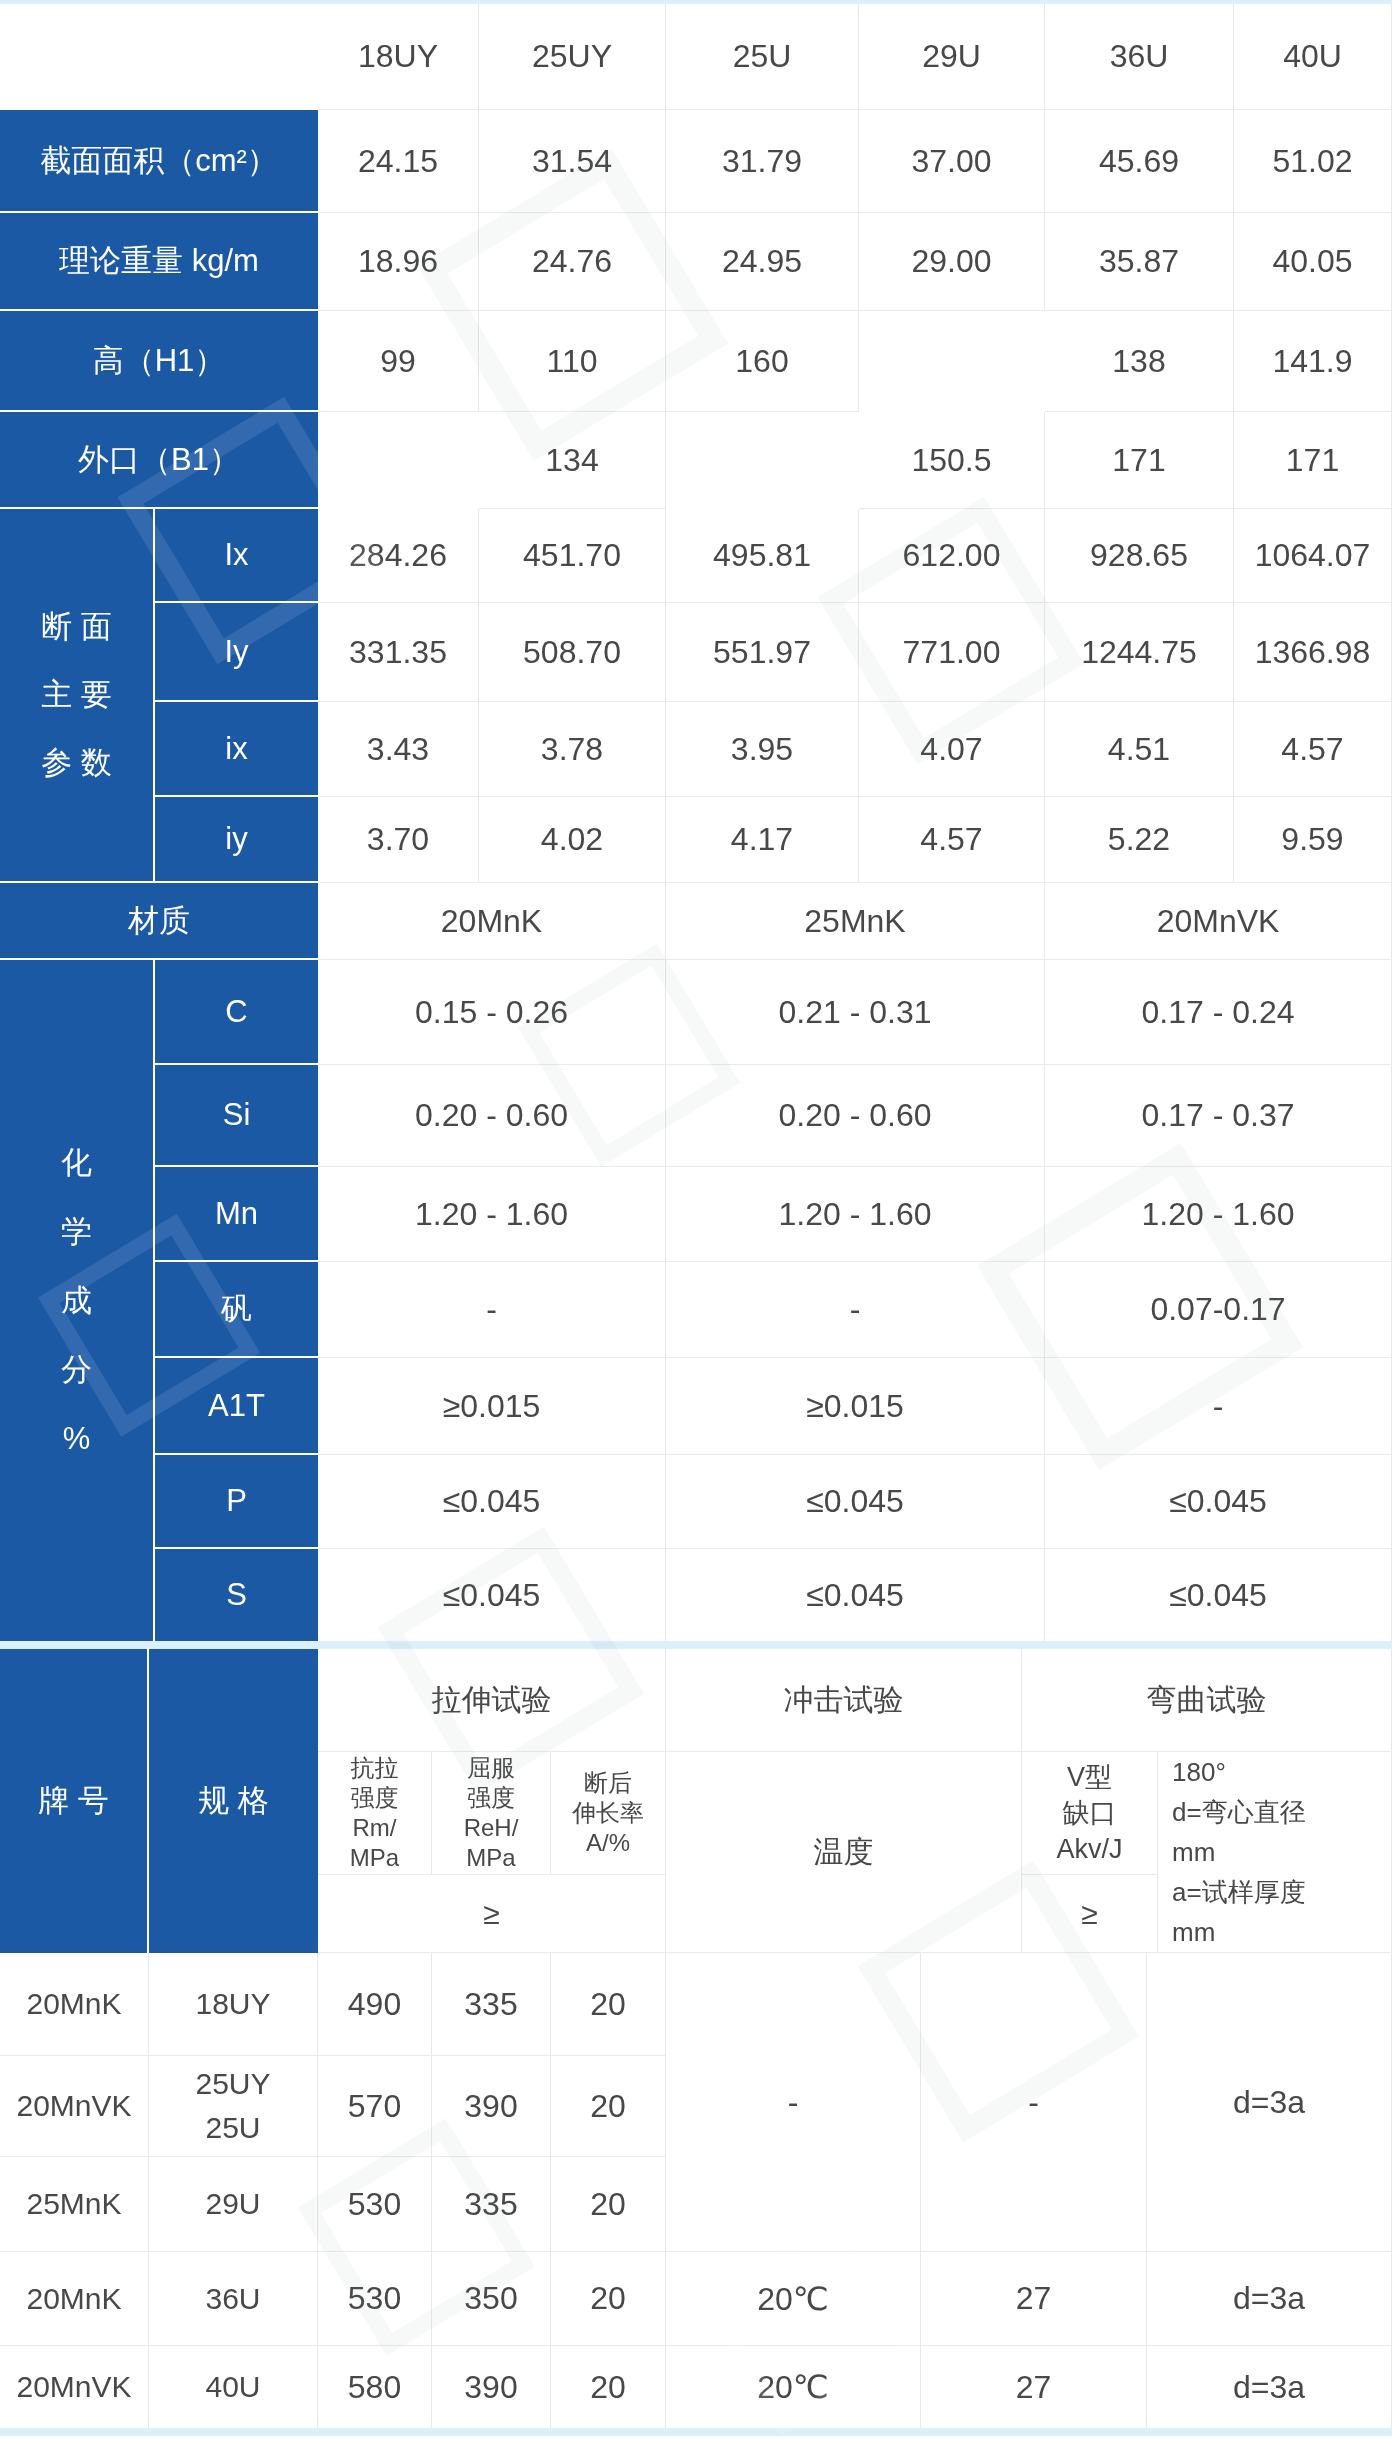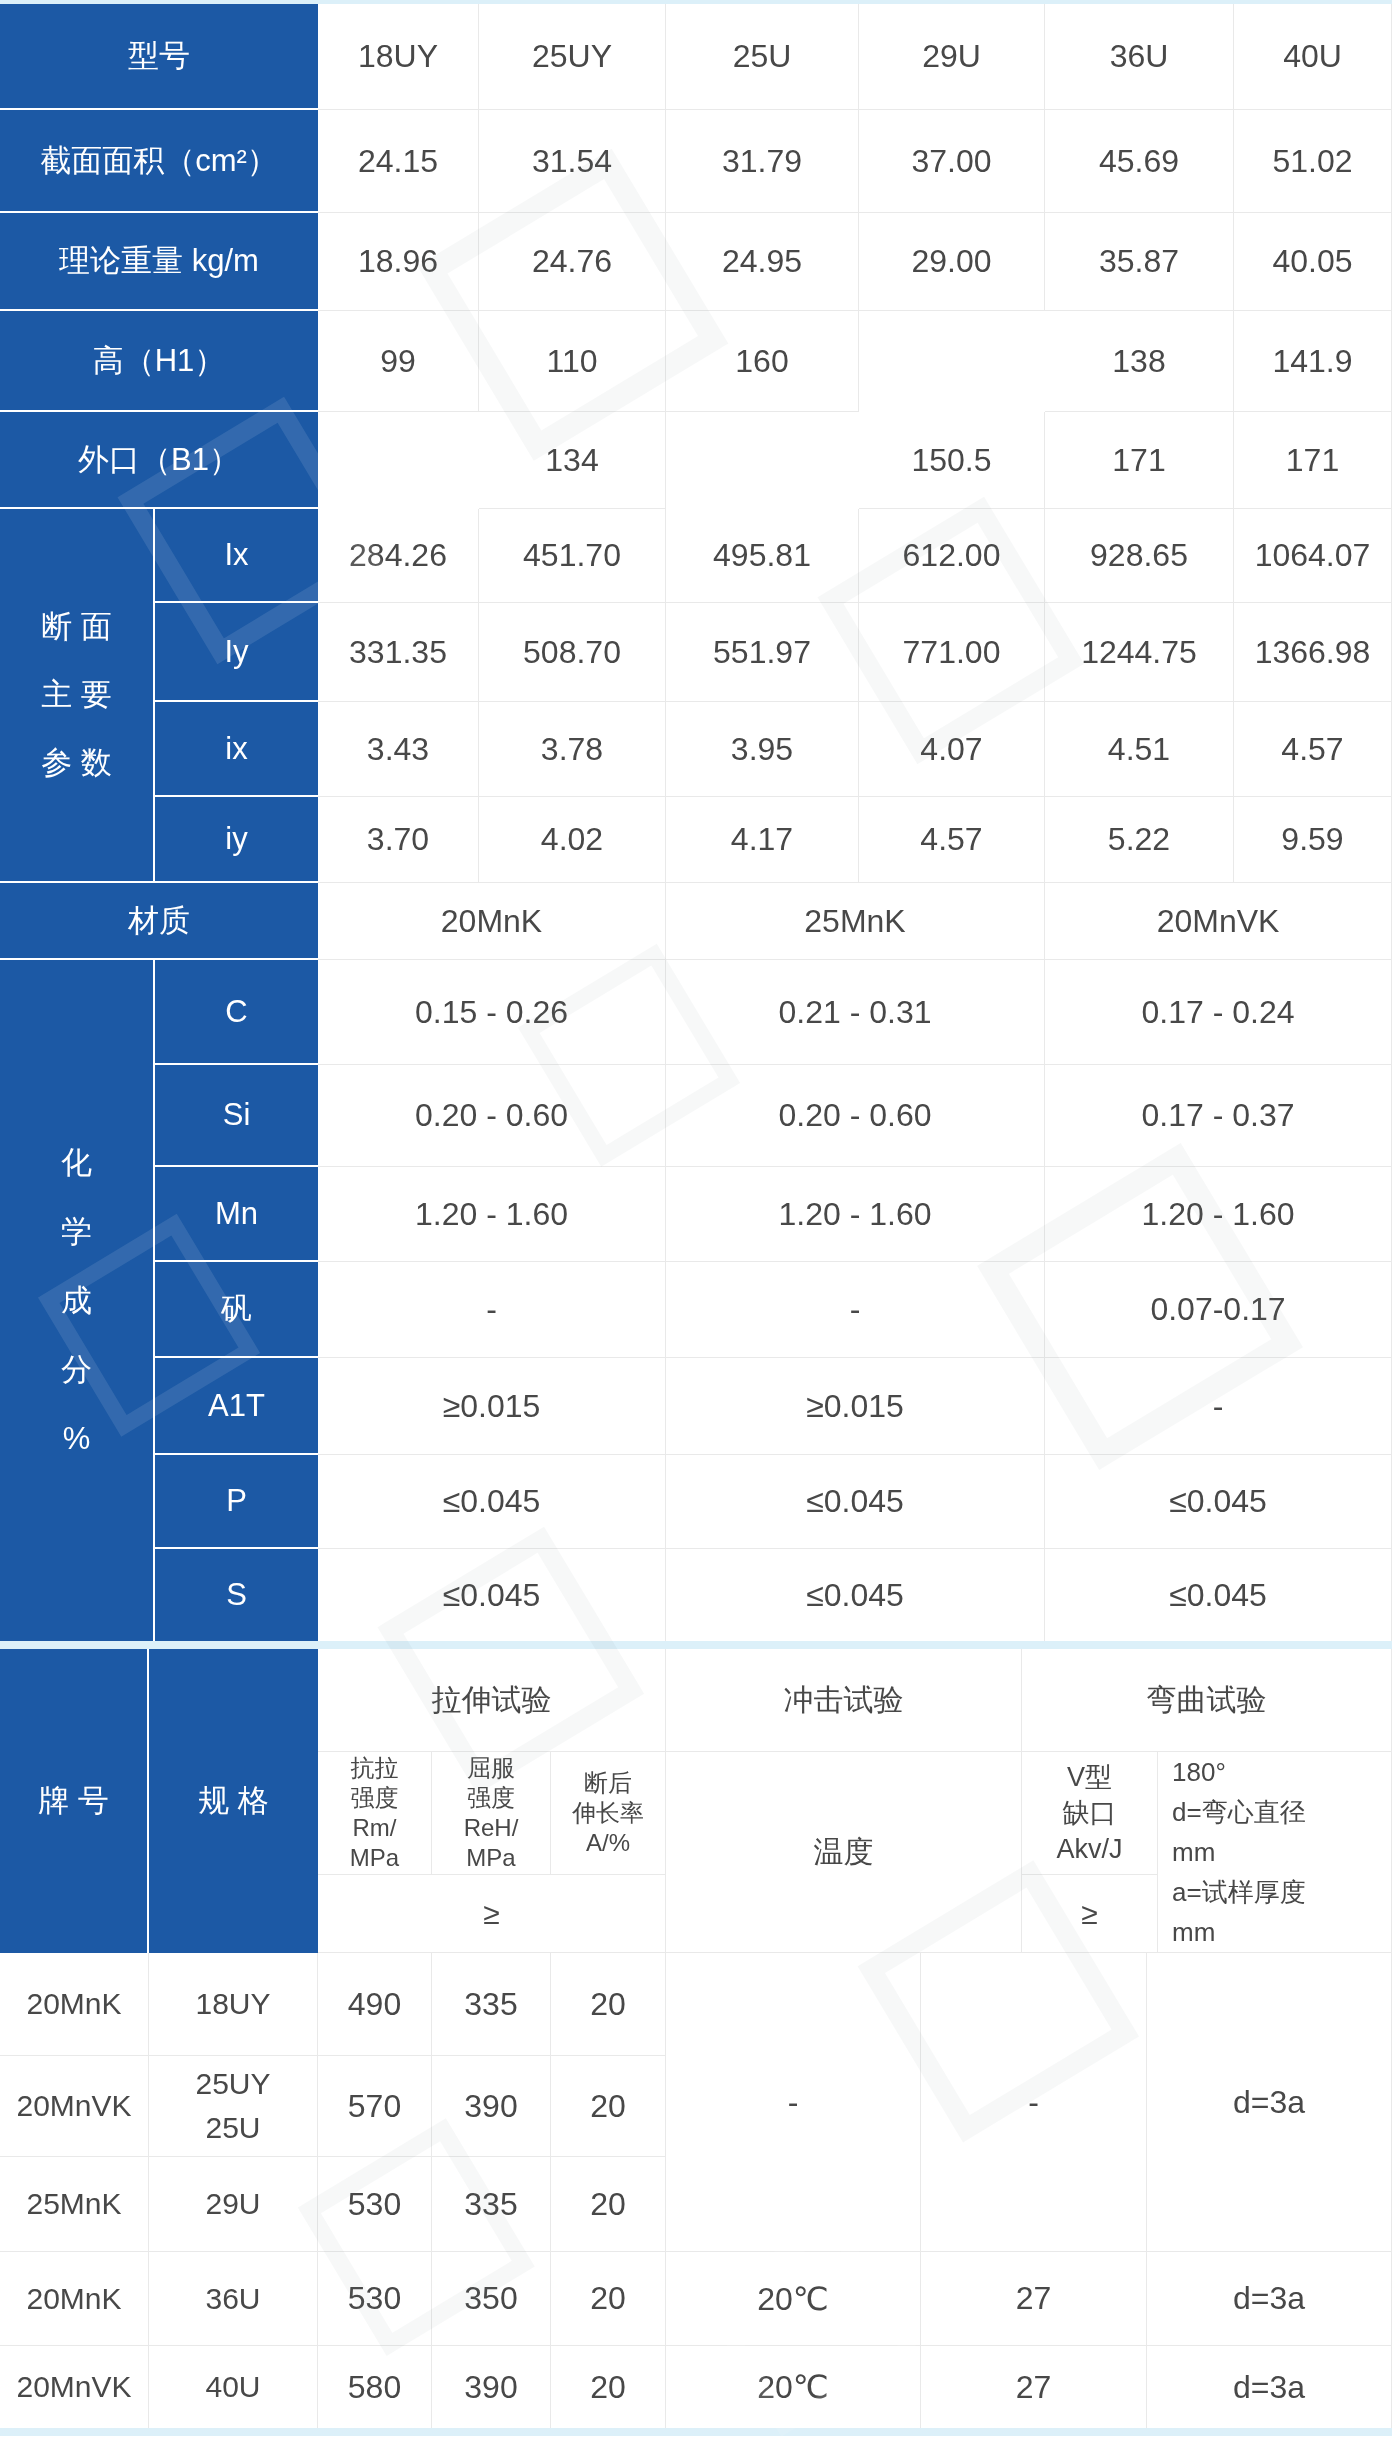--- a/index.html
+++ b/index.html
@@ -39,21 +39,20 @@
 </style>
 </head>
 <body>
 
 <div class="page">
 
   <div class="strip top"></div>
 
   <div class="grid t1">
 
-    <div class="c b wb" style="grid-area:1/1/2/3">型号</div>
     <div class="c w" style="grid-area:1/3/2/4">18UY</div>
     <div class="c w" style="grid-area:1/4/2/5">25UY</div>
     <div class="c w" style="grid-area:1/5/2/6">25U</div>
     <div class="c w" style="grid-area:1/6/2/7">29U</div>
     <div class="c w" style="grid-area:1/7/2/8">36U</div>
     <div class="c w" style="grid-area:1/8/2/9">40U</div>
 
     <div class="c b wb" style="grid-area:2/1/3/3">截面面积（cm²）</div>
     <div class="c w" style="grid-area:2/3/3/4">24.15</div>
     <div class="c w" style="grid-area:2/4/3/5">31.54</div>

